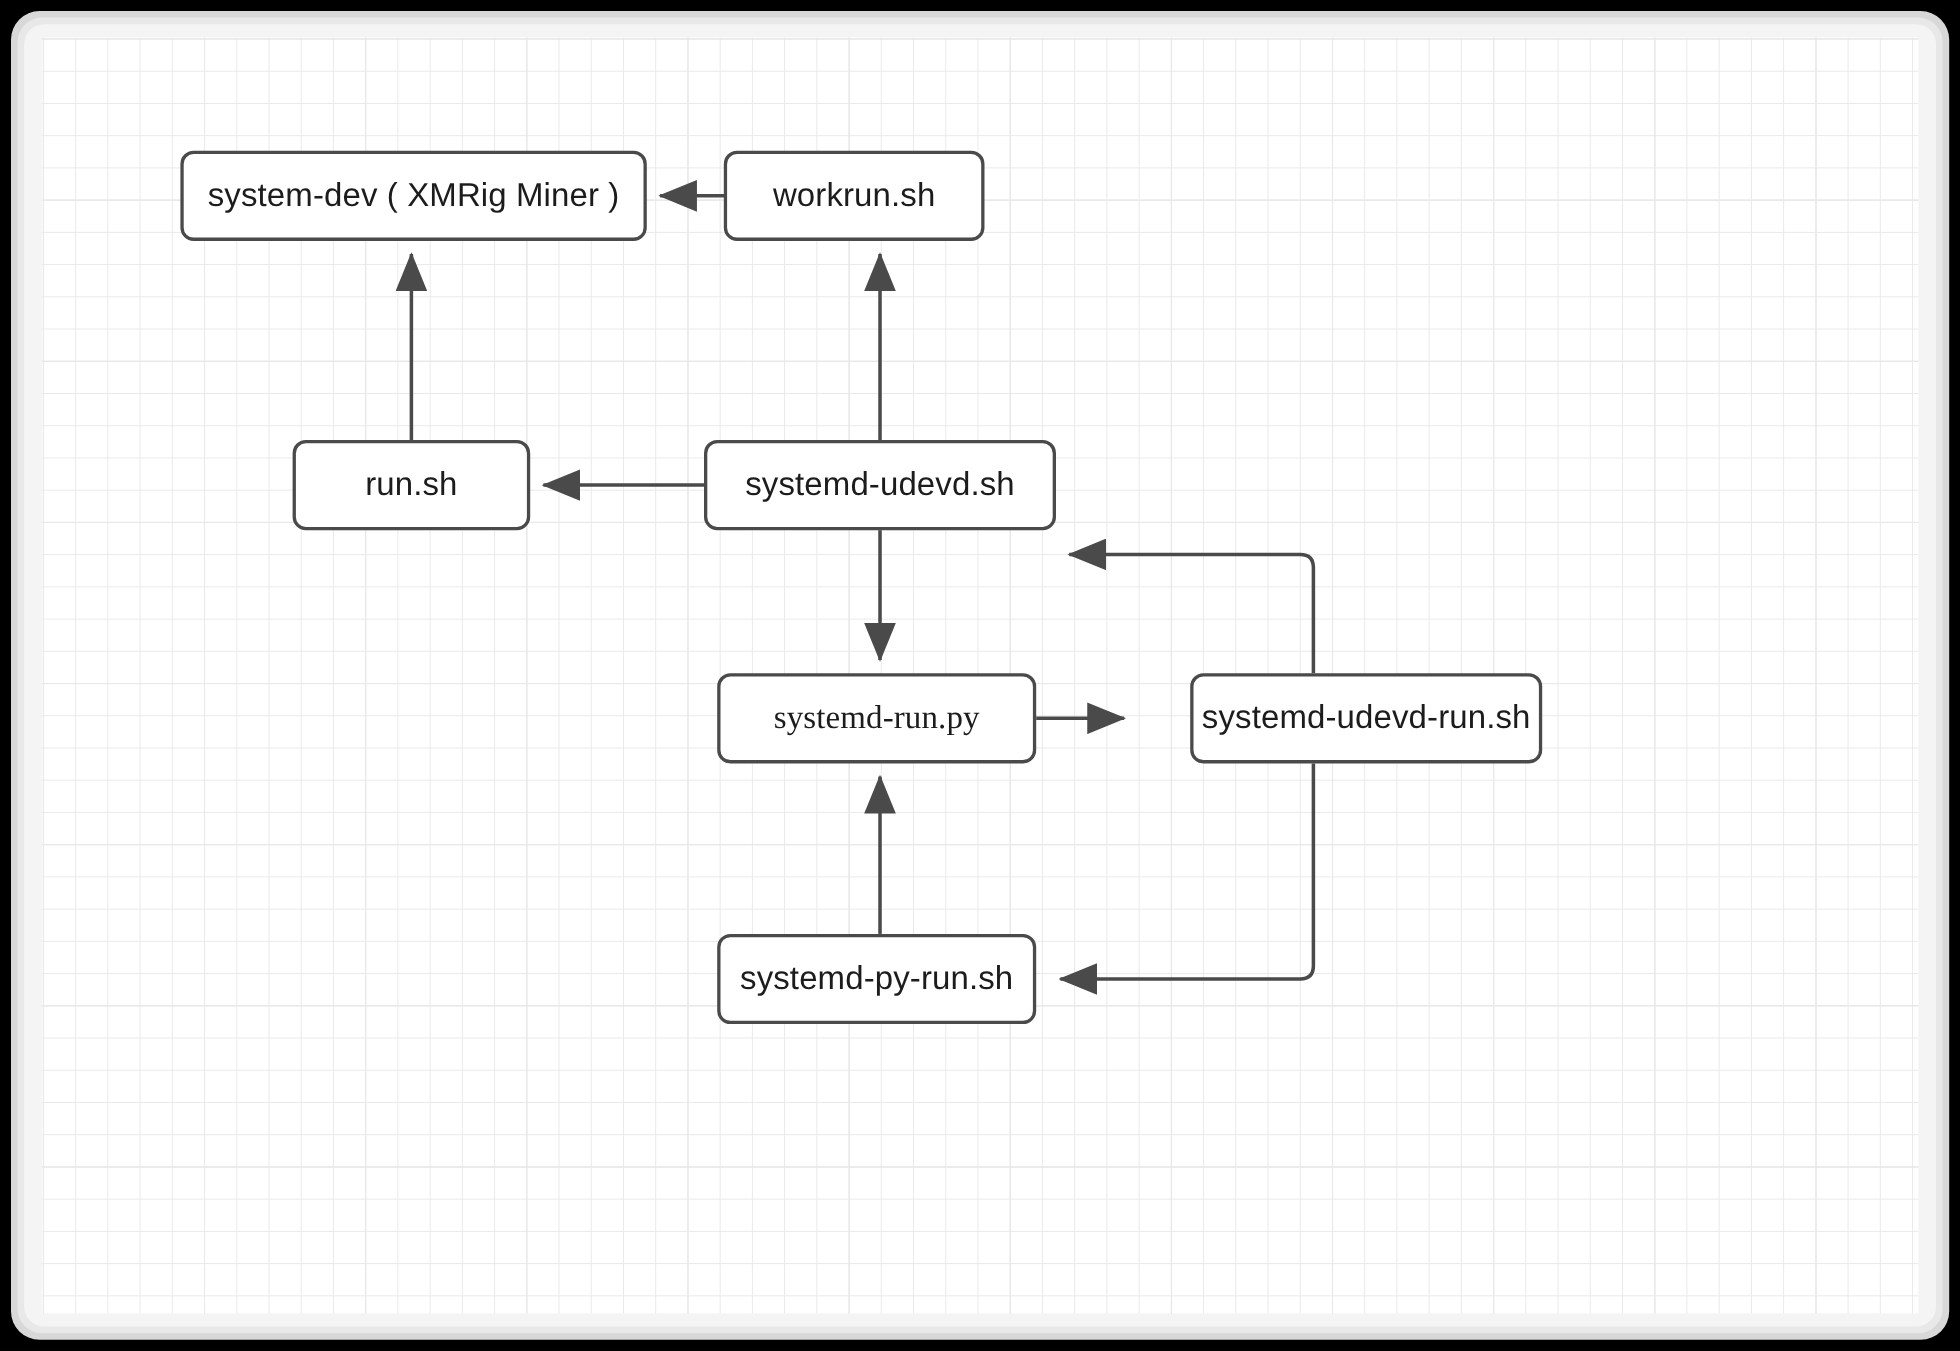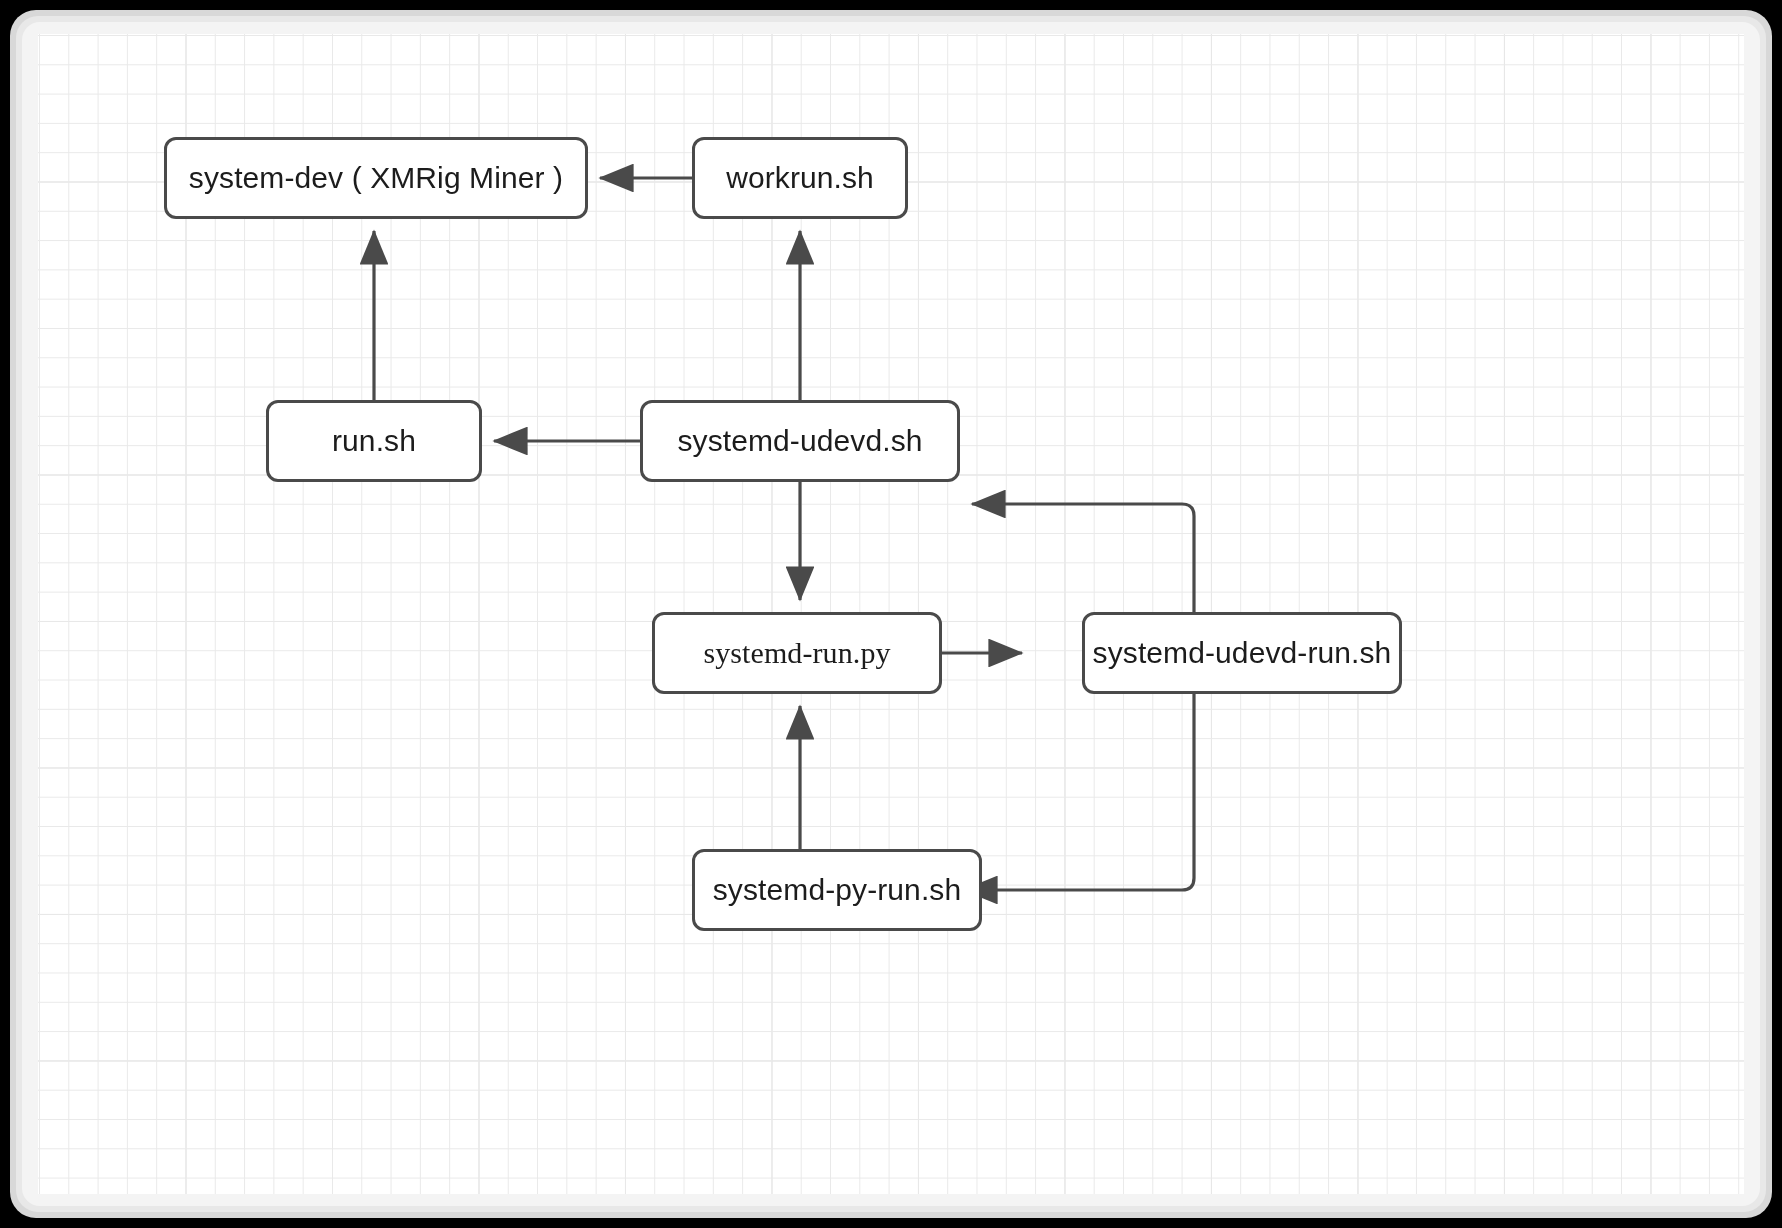--- a/index.html
+++ b/index.html
@@ -125,26 +125,26 @@
         <path d="M1156,578 L1156,482 Q1156,470 1144,470 L934,470" marker-end="url(#arrowhead)"></path>
 
         <line x1="762" y1="815" x2="762" y2="672" marker-end="url(#arrowhead)"></line>
 
         <path d="M1156,660 L1156,844 Q1156,856 1144,856 L926,856" marker-end="url(#arrowhead)"></path>
       </g>
     </svg>
 
     <div class="node" style="left:126px; top:103px; width:424px; height:82px;">system-dev ( XMRig Miner )</div>
 
-    <div class="node" style="left:654px; top:103px; width:216px; height:82px;">workrun.sh</div>
+    <div class="node" style="left:620px; top:103px; width:237px; height:82px;">workrun.sh</div>
 
     <div class="node" style="left:228px; top:366px; width:216px; height:82px;">run.sh</div>
 
     <div class="node" style="left:602px; top:366px; width:320px; height:82px;">systemd-udevd.sh</div>
 
     <div class="node" style="left:614px; top:578px; width:290px; height:82px;font-family:Liberation Serif, serif;">systemd-run.py</div>
 
     <div class="node" style="left:996px; top:578px; width:320px; height:82px;margin-left:48px;">systemd-udevd-run.sh</div>
 
-    <div class="node" style="left:614px; top:815px; width:290px; height:82px;margin-left:40px;">systemd-py-run.sh</div>
+    <div class="node" style="left:614px; top:815px; width:290px; height:82px;">systemd-py-run.sh</div>
 
   </div>
 </div>
 
 </body></html>

